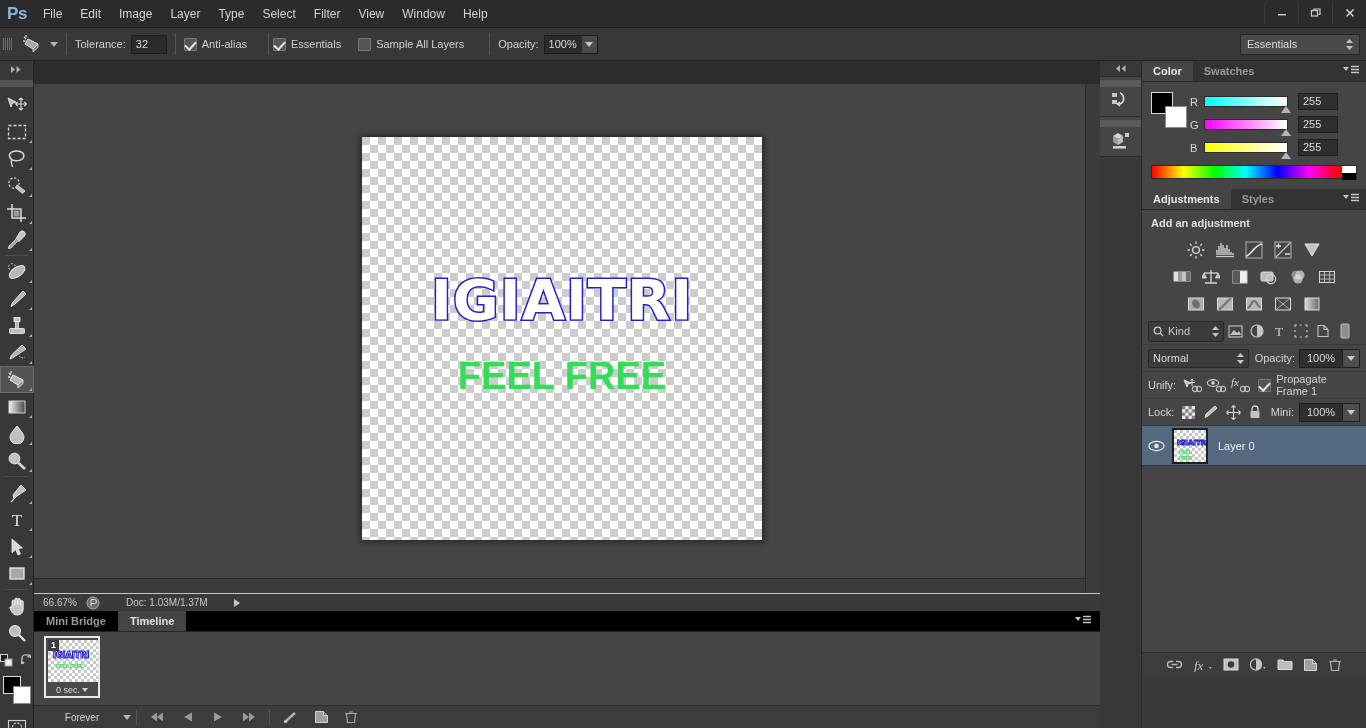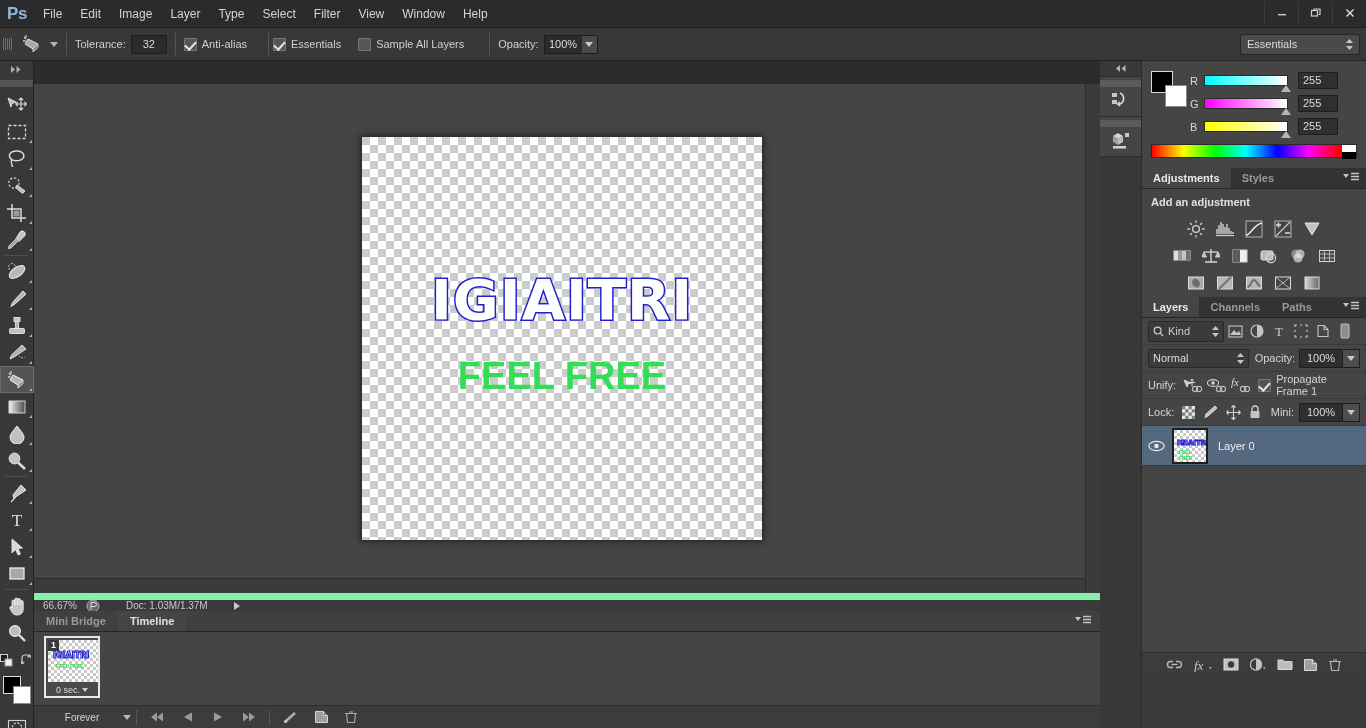--- a/index.html
+++ b/index.html
@@ -48,21 +48,21 @@
   .opt-toolicon {
     width: 30px; height: 24px; display: flex; align-items: center; justify-content: center;
   }
   .caret-dn { width: 0; height: 0; border-left: 4px solid transparent;
     border-right: 4px solid transparent; border-top: 5px solid #b4b4b4; margin-left: 3px; }
   .opt-sep { width: 1px; height: 22px; background: #555; margin: 0 8px; }
   .opt-label { font-size: 11px; color: #d0d0d0; margin-right: 5px; }
   .opt-input {
     background: #2b2b2b; border: 1px solid #1d1d1d; color: #dcdcdc;
     height: 19px; line-height: 17px; padding: 0 4px; font-size: 11px;
-    text-align: center; border-radius: 1px;
+    text-align: left; border-radius: 1px;
   }
   .chk {
     width: 13px; height: 13px; background: #555; border: 1px solid #777;
     border-radius: 1px; margin-right: 5px; position: relative; flex: none;
   }
   .chk.on::after {
     content: ""; position: absolute; left: 2px; top: 0px; width: 5px; height: 9px;
     border: solid #e8e8e8; border-width: 0 2px 2px 0; transform: rotate(42deg);
   }
   .chk-wrap { display: flex; align-items: center; margin-right: 12px; }
@@ -143,32 +143,32 @@
     border-left: 1px solid #2a2a2a;
   }
   #h-scroll {
     position: absolute; left: 0; bottom: 0; width: 1051px; height: 15px; background: #3b3b3b;
     border-top: 1px solid #2a2a2a;
   }
 
   
   #statusbar {
     position: absolute; left: 34px; top: 593px; width: 1066px; height: 18px;
-    background: #3a3a3a; border-top: 7px solid #86efac;
+    background: #3a3a3a; border-top: 1px solid #86efac;
     display: flex; align-items: center; font-size: 10px; color: #c8c8c8;
   }
   #st-zoom { width: 52px; text-align: center; }
   #st-doc { margin-left: 26px; }
   .play-tri { width: 0; height: 0; border-top: 4px solid transparent;
     border-bottom: 4px solid transparent; border-left: 6px solid #c8c8c8; }
 
   
   #tl-tabs {
     position: absolute; left: 34px; top: 611px; width: 1066px; height: 21px;
-    background: #404040; border-bottom: 1px solid #252525; display: flex; align-items: flex-end;
+    background: #000000; border-bottom: 1px solid #252525; display: flex; align-items: flex-end;
   }
   .tl-tab {
     height: 20px; line-height: 20px; padding: 0 12px; font-size: 11px;
     color: #999; font-weight: bold;
   }
   .tl-tab.active { background: #454545; color: #e2e2e2; }
   #tl-menu { position: absolute; right: 8px; top: 4px; }
   #tl-body {
     position: absolute; left: 34px; top: 632px; width: 1066px; height: 96px;
     background: #454545;
@@ -664,20 +664,30 @@
         <path d="M4 7 v6 l5 3 V10 Z" fill="#9e9e9e"></path>
         <path d="M9 10 v6 l5-3 V7 Z" fill="#bcbcbc"></path>
         <rect x="16" y="4" width="4" height="4" fill="#c8c8c8"></rect>
         <rect x="4" y="17" width="13" height="2.6" fill="#cfcfcf"></rect>
       </svg>
     </div>
   </div>
 
   <div id="panels">
 
+    <div class="pnl-tabs">
+      <div class="pnl-tab active">Color</div>
+      <div class="pnl-tab">Swatches</div>
+      <span class="pnl-menu">
+        <svg width="18" height="11" viewBox="0 0 18 11">
+          <path d="M1 2 L7 2 L4 6 Z" fill="#c4c4c4"></path>
+          <path d="M9 1.5 h8 M9 4.5 h8 M9 7.5 h8" stroke="#c4c4c4" stroke-width="1.4"></path>
+        </svg>
+      </span>
+    </div>
     <div class="pnl-body" id="color-body">
       <div id="color-sw">
         <div id="csw-fg"></div>
         <div id="csw-bg"></div>
       </div>
       <div class="slider-row">
         <span class="slider-lbl">R</span>
         <div class="slider-track" style="background:linear-gradient(to right,#00ffff,#ffffff)">
           <span class="slider-thumb"></span>
         </div>
@@ -825,31 +835,20 @@
                   <stop offset="0" stop-color="#d8d8d8"></stop>
                   <stop offset="1" stop-color="#6a6a6a"></stop>
                 </linearGradient>
               </defs>
             <rect x="2" y="2" width="14" height="12" fill="url(#gr2)" stroke="#dcdcdc" stroke-width="1"></rect>
           </svg>
         </span>
       </div>
     </div>
 
-    <div class="pnl-tabs">
-      <div class="pnl-tab active">Layers</div>
-      <div class="pnl-tab">Channels</div>
-      <div class="pnl-tab">Paths</div>
-      <span class="pnl-menu">
-        <svg width="18" height="11" viewBox="0 0 18 11">
-          <path d="M1 2 L7 2 L4 6 Z" fill="#c4c4c4"></path>
-          <path d="M9 1.5 h8 M9 4.5 h8 M9 7.5 h8" stroke="#c4c4c4" stroke-width="1.4"></path>
-        </svg>
-      </span>
-    </div>
     <div class="pnl-body" id="layers-body">
 
       <div class="lay-row">
         <div class="lay-filter">
           <svg width="11" height="11" viewBox="0 0 11 11">
             <circle cx="4.6" cy="4.6" r="3.4" fill="none" stroke="#cfcfcf" stroke-width="1.2"></circle>
             <path d="M7.2 7.2 L10 10" stroke="#cfcfcf" stroke-width="1.2"></path>
           </svg>
           <span>Kind</span>
           <span style="margin-left:auto">

